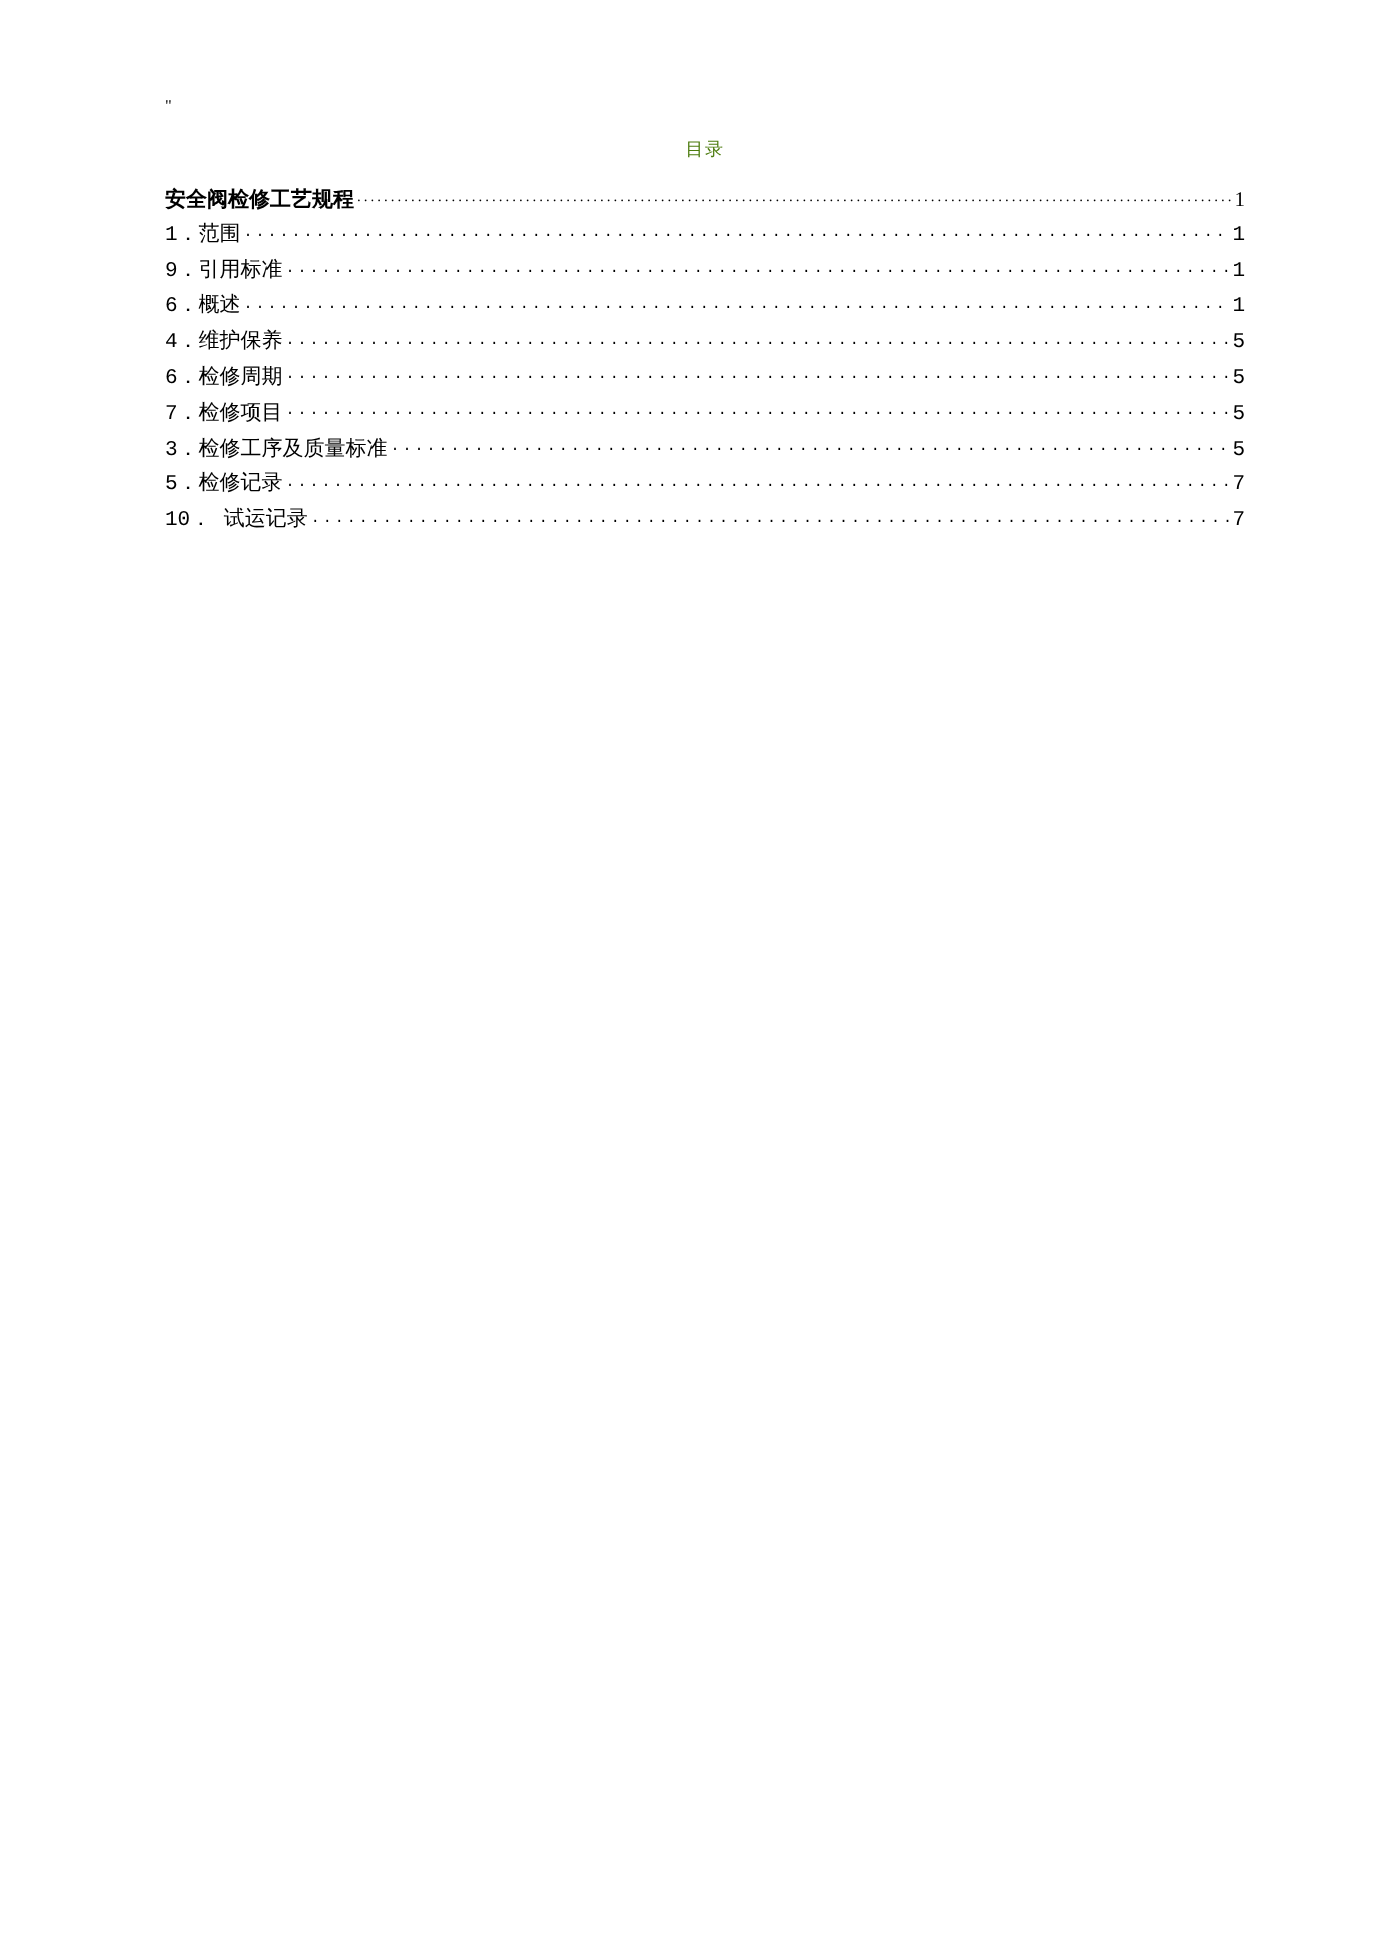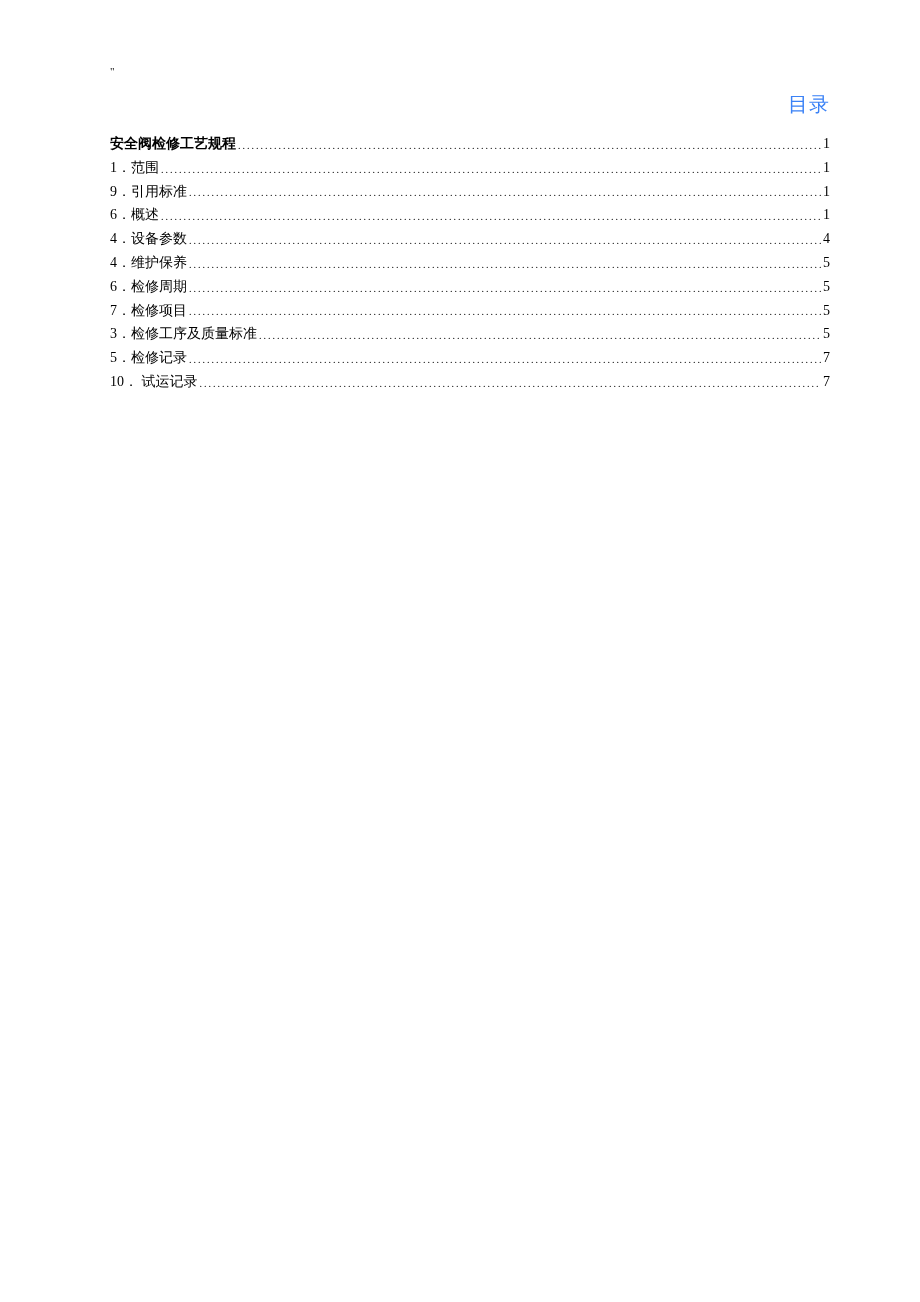--- a/index.html
+++ b/index.html
@@ -13,32 +13,32 @@
     .page {
       padding: 65px 90px 80px 110px;
     }
     .header-mark {
       font-size: 11px;
       color: #000;
       margin-bottom: 14px;
       margin-left: 0;
     }
     .toc-title {
-      text-align: right;
-      font-size: 20px;
-      color: #3b82f6;
+      text-align: center;
+      font-size: 12px;
+      color: #4d7c0f;
       margin-bottom: 14px;
       letter-spacing: 1px;
     }
     .toc-list {
       list-style: none;
     }
     .toc-item {
       display: flex;
-      align-items: flex-end;
+      align-items: center;
       font-size: 14px;
       color: #000;
       line-height: 1.7;
       white-space: nowrap;
     }
     .toc-item.bold .toc-label {
       font-weight: bold;
     }
     .toc-label {
       flex-shrink: 0;
@@ -53,21 +53,21 @@
       position: relative;
       top: -2px;
     }
     .toc-dots::after {
       content: "........................................................................................................................................................................................................................................................................................................................................................";
     }
     .toc-page {
       flex-shrink: 0;
       font-size: 14px;
     }
-    .indent-1 { padding-left: 0; }
+    .indent-1 { padding-left: 0; font-family: Liberation Mono, monospace; }
   </style>
 </head>
 <body>
 
 <div class="page">
   <div class="header-mark">"</div>
   <div class="toc-title">目录</div>
   <ul class="toc-list">
       <li class="toc-item bold indent-0">
         <span class="toc-label">安全阀检修工艺规程</span>
@@ -81,25 +81,20 @@
       </li>
       <li class="toc-item indent-1">
         <span class="toc-label">9．引用标准</span>
         <span class="toc-dots"></span>
         <span class="toc-page">1</span>
       </li>
       <li class="toc-item indent-1">
         <span class="toc-label">6．概述</span>
         <span class="toc-dots"></span>
         <span class="toc-page">1</span>
-      </li>
-      <li class="toc-item indent-1">
-        <span class="toc-label">4．设备参数</span>
-        <span class="toc-dots"></span>
-        <span class="toc-page">4</span>
       </li>
       <li class="toc-item indent-1">
         <span class="toc-label">4．维护保养</span>
         <span class="toc-dots"></span>
         <span class="toc-page">5</span>
       </li>
       <li class="toc-item indent-1">
         <span class="toc-label">6．检修周期</span>
         <span class="toc-dots"></span>
         <span class="toc-page">5</span>

